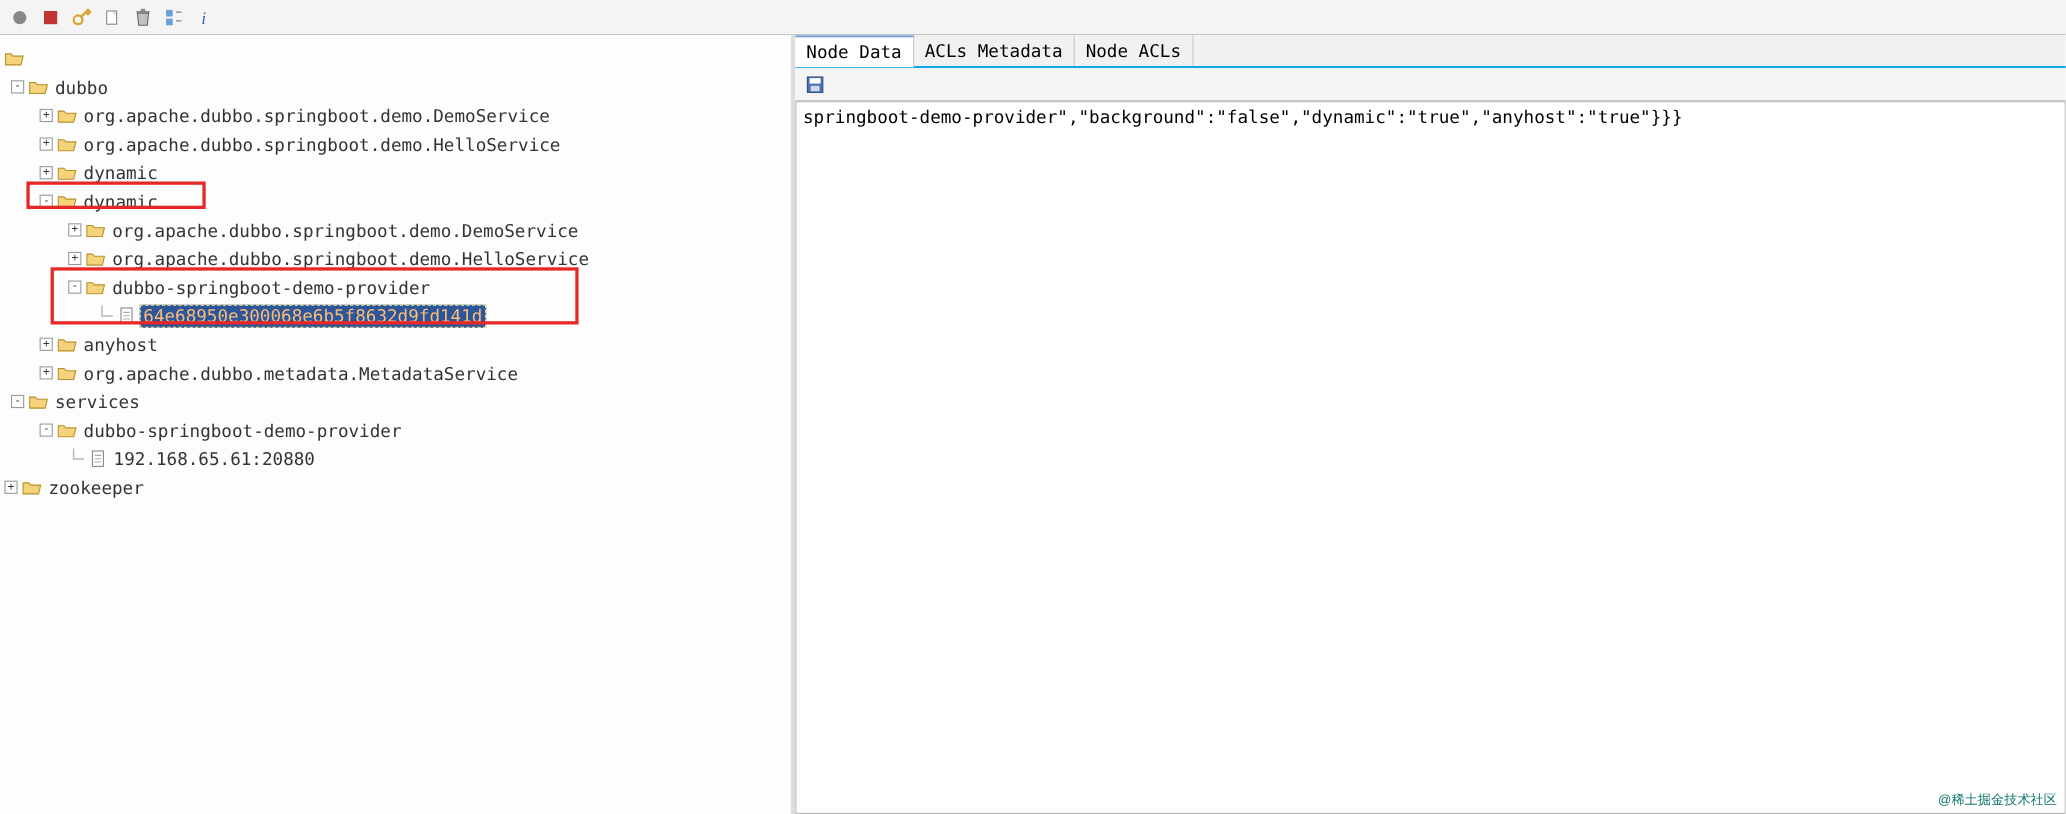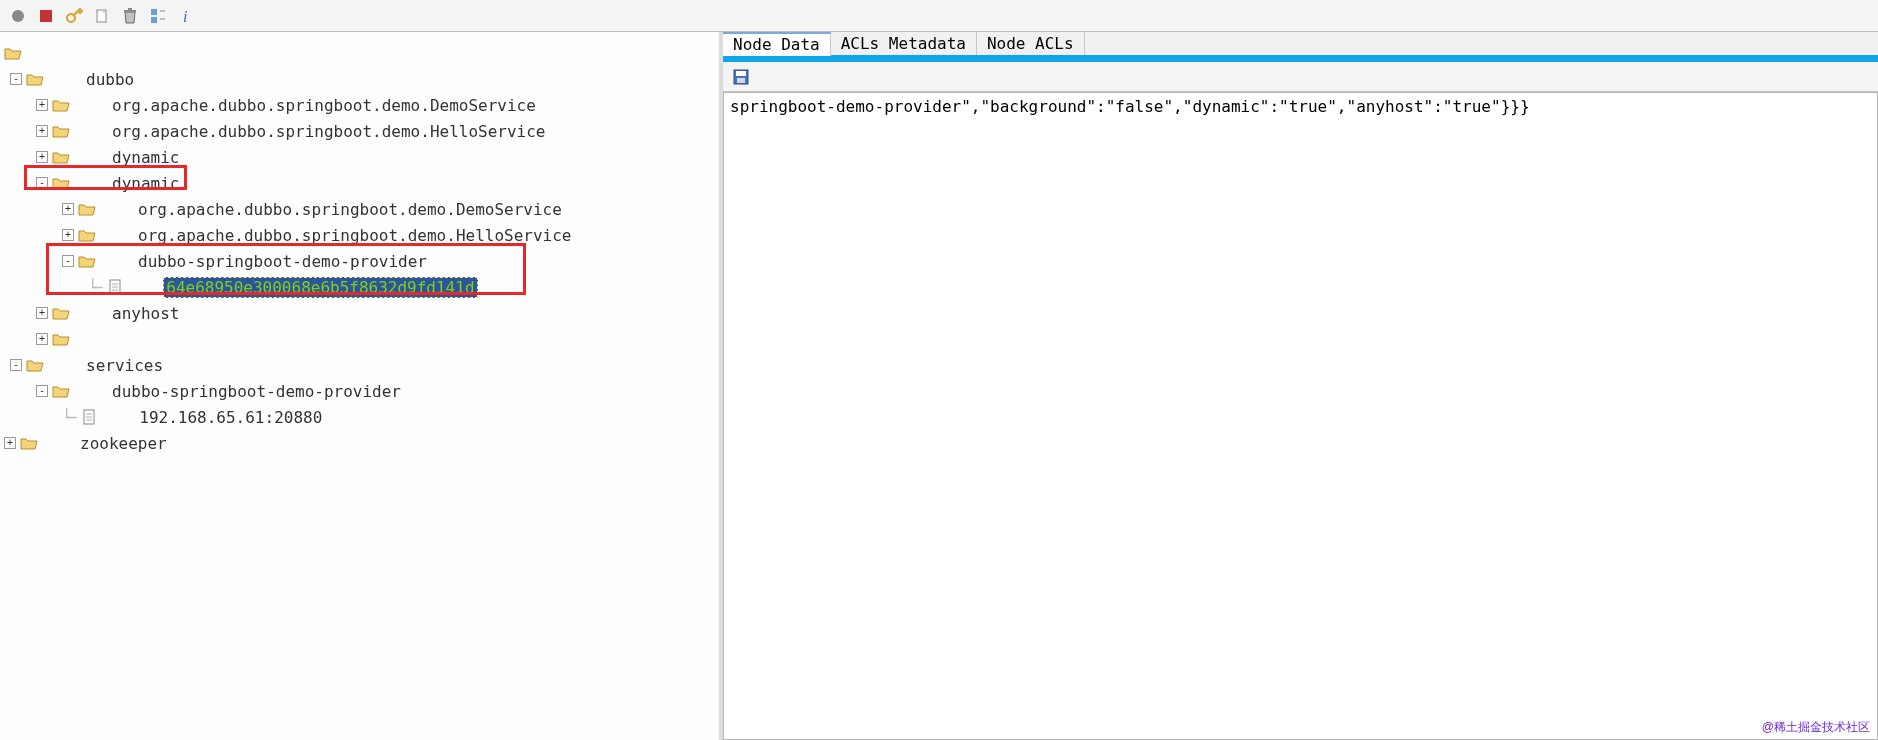--- a/index.html
+++ b/index.html
@@ -46,39 +46,39 @@
     width: 12px; height: 12px;
     border: 1px solid #9a9a9a;
     display: inline-flex; align-items:center; justify-content:center;
     font-size: 10px; line-height: 10px;
     margin-right: 4px;
     background: #fff;
     cursor: pointer;
     font-family: monospace;
   }
   .folder-icon, .file-icon, .root-icon { margin-right: 4px; display:inline-flex; align-items:center; }
-  .node-label { padding: 1px 2px; margin-left: 36px; }
+  .node-label { padding: 1px 2px; }
   .node-label.selected {
     background: #2b579a;
-    color: #84cc16;
+    color: #fdba74;
     border: 1px dashed #ffea84;
     padding: 0 2px;
   }
   .highlight-box {
     border: 3px solid #e62828;
     position: absolute;
     pointer-events: none;
   }
   .hl1 { top: 165px; left: 24px; width: 163px; height: 25px; }
   .hl2 { top: 243px; left: 46px; width: 480px; height: 52px; }
   
   .tab-bar {
     height: 30px;
     display: flex;
-    border-bottom: 7px solid #0ea5e9;
+    border-bottom: 2px solid #0ea5e9;
     background: #f1f1f1;
     font-family: "NSimSun","SimSun",monospace;
     font-size: 16px;
   }
   .tab {
     padding: 4px 10px;
     border-right: 1px solid #c8c8c8;
     cursor: pointer;
     display:flex; align-items:center;
   }
@@ -98,21 +98,21 @@
     font-family: "NSimSun","SimSun",monospace;
     font-size: 16px;
     white-space: nowrap;
     overflow: hidden;
   }
   .watermark {
     position: absolute;
     right: 8px;
     bottom: 4px;
     font-size: 12px;
-    color: #6d28d9;
+    color: #0f766e;
     font-family: "Microsoft YaHei", sans-serif;
   }
   .connector { color:#b8b8b8; font-family:monospace; display:inline-block; }
 </style>
 </head>
 <body>
 
 <div class="toolbar">
   <span class="toolbar-btn">
       <svg width="16" height="16">
@@ -282,20 +282,21 @@
       </div>
 
       <div class="tree-row">
         <span class="indent" style="width:36px"></span>
         <span class="expander">+</span>
         <span class="folder-icon">
             <svg width="18" height="14">
               <path d="M1 3 L6 3 L8 5 L17 5 L15 13 L1 13 Z" fill="#f4d37a" stroke="#b8902a"></path>
             </svg>
           </span>
+        <span class="node-label">org.apache.dubbo.metadata.MetadataService</span>
       </div>
 
       <div class="tree-row">
         <span class="indent" style="width:10px"></span>
         <span class="expander">-</span>
         <span class="folder-icon">
             <svg width="18" height="14">
               <path d="M1 3 L6 3 L8 5 L17 5 L15 13 L1 13 Z" fill="#f4d37a" stroke="#b8902a"></path>
             </svg>
           </span>

